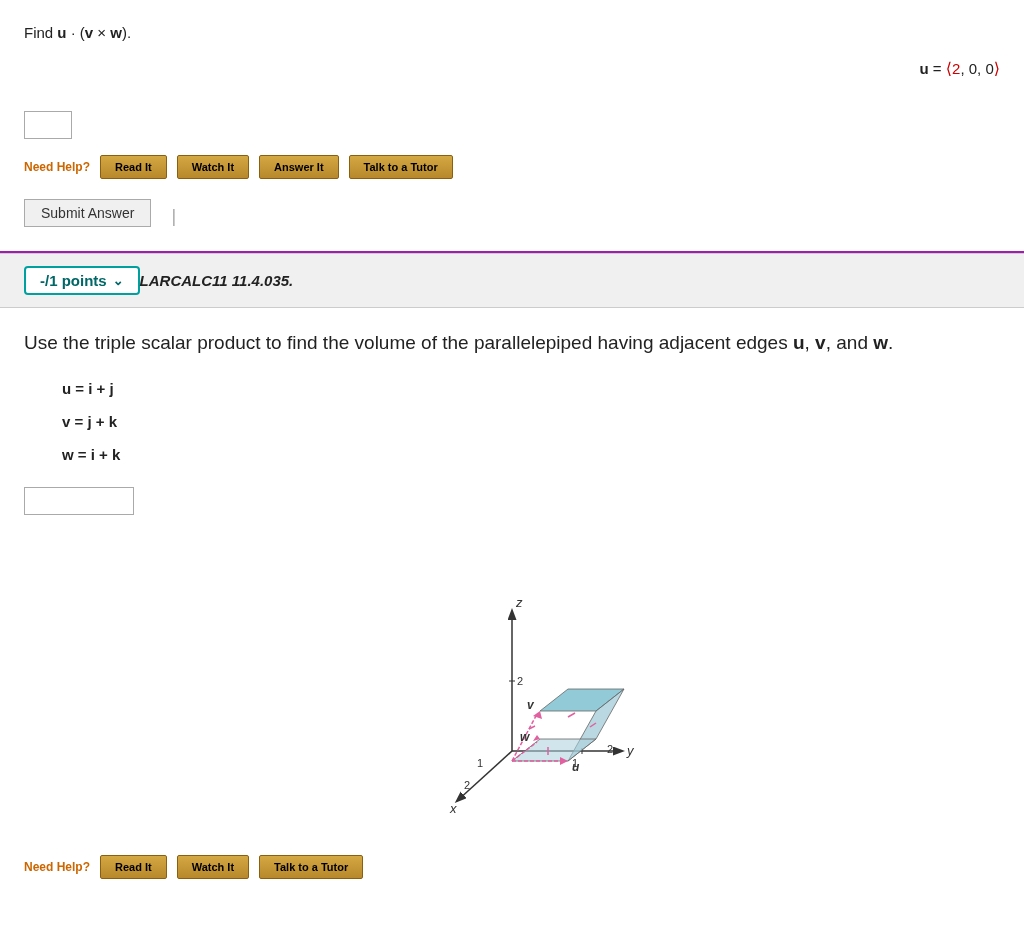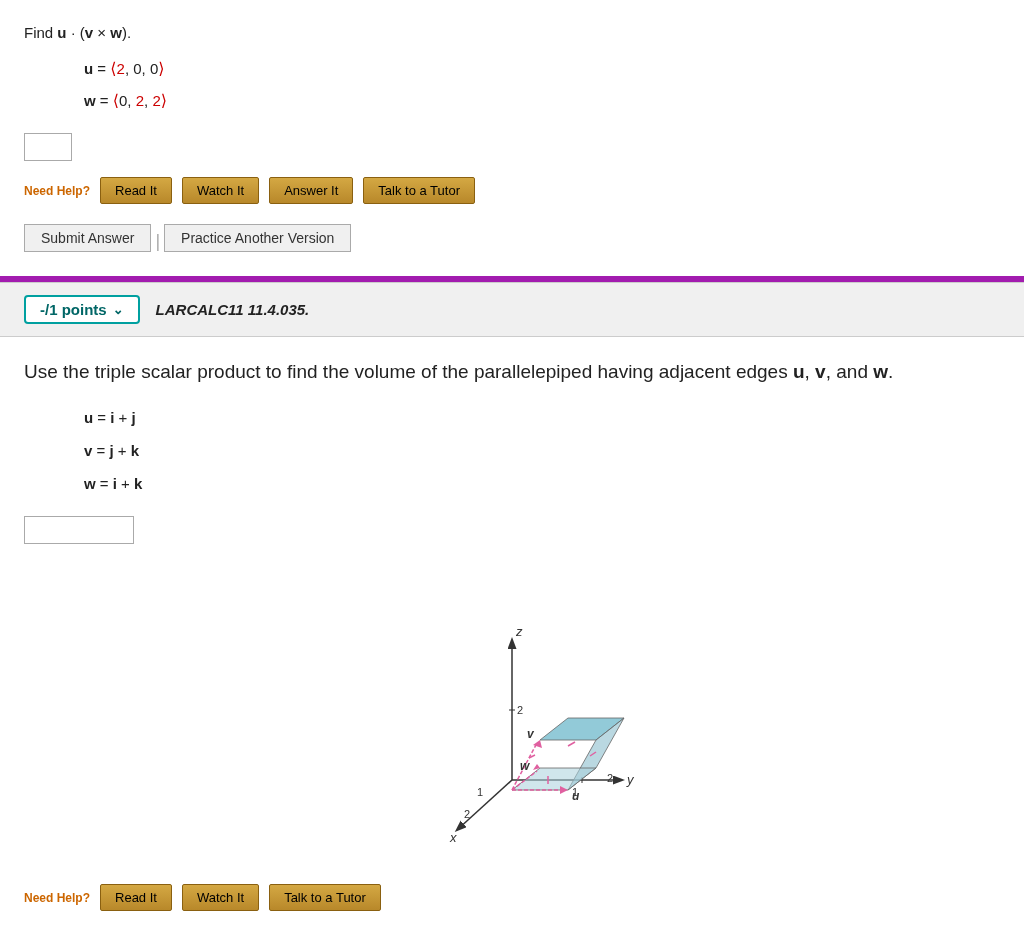--- a/index.html
+++ b/index.html
@@ -9,30 +9,31 @@
       background: #fff;
       color: #222;
     }
     .page-container {
       max-width: 1024px;
       background: #fff;
     }
     
     .problem-section {
       padding: 24px 24px 16px 24px;
-      border-bottom: 6px solid #a21caf;
+      border-bottom: 2px solid #a21caf;
     }
     .problem-text {
       font-size: 15px;
       margin-bottom: 12px;
     }
     .vectors {
       margin-left: 60px;
-      margin-bottom: 16px;
+      margin-bottom: 26px;
       line-height: 2;
+      text-align: right;
     }
     .vec-line {
       display: block;
       font-size: 15px;
     }
     .bold-var { font-weight: bold; }
     .angle-bracket { color: #cc0000; font-size: 16px; }
     .red-num { color: #cc0000; }
     .answer-box {
       width: 48px;
@@ -55,49 +56,48 @@
     }
     .need-help-label {
       color: #cc6600;
       font-weight: bold;
       font-size: 12px;
     }
     .help-btn {
       background: linear-gradient(to bottom, #d4a843, #b8882a);
       border: 1px solid #8a6010;
       color: #000;
-      font-size: 13px;
-      font-weight: normal;
+      font-size: 11px;
+      font-weight: bold;
       padding: 5px 14px;
       cursor: pointer;
       border-radius: 2px;
     }
     .submit-row {
       display: flex;
       align-items: flex-end;
-      gap: 0;
+      gap: 16px;
       margin-bottom: 8px;
     }
     .submit-btn {
       background: #f0f0f0;
       border: 1px solid #aaa;
       font-size: 14px;
       padding: 5px 16px;
       cursor: pointer;
       color: #333;
     }
     
     .problem2-header {
       background: #f0f0f0;
       border-top: 1px solid #ccc;
       border-bottom: 1px solid #ccc;
       padding: 12px 24px;
       display: flex;
       align-items: center;
-      gap: 16px;
     }
     .points-badge {
       border: 2px solid #00a0a0;
       border-radius: 4px;
       padding: 4px 14px;
       font-size: 15px;
       color: #006666;
       font-weight: bold;
       display: flex;
       align-items: center;
@@ -117,23 +117,24 @@
     
     .problem2-section {
       padding: 20px 24px 16px 24px;
     }
     .problem2-text {
       font-size: 19px;
       margin-bottom: 14px;
       line-height: 1.6;
     }
     .vectors2 {
-      margin-left: 60px;
+      margin-left: 38px;
       margin-bottom: 16px;
       line-height: 2.2;
+      font-weight: bold;
     }
     .vec2-line {
       display: block;
       font-size: 15px;
     }
     .answer-box2 {
       width: 110px;
       height: 28px;
       margin-bottom: 20px;
     }
@@ -159,39 +160,35 @@
 
 <div class="page-container">
 
   <div class="problem-section">
     <div class="problem-text">
       Find <strong>u</strong> · (<strong>v</strong> × <strong>w</strong>).
     </div>
     <div class="vectors">
       <span class="vec-line">
         <span class="bold-var">u</span> = <span class="angle-bracket">⟨</span><span class="red-num">2</span>, 0, 0<span class="angle-bracket">⟩</span>
-      </span>
-      <span class="vec-line">
-        <span class="bold-var">w</span> = <span class="angle-bracket">⟨</span>0, <span class="red-num">2</span>, <span class="red-num">2</span><span class="angle-bracket">⟩</span>
       </span>
     </div>
     <div>
       <input type="text" class="answer-box" style="width: 48px;">
     </div>
     <div class="need-help-row">
       <span class="need-help-label">Need Help?</span>
       <button class="help-btn">Read It</button>
       <button class="help-btn">Watch It</button>
       <button class="help-btn">Answer It</button>
       <button class="help-btn">Talk to a Tutor</button>
     </div>
     <div class="submit-row">
       <button class="submit-btn">Submit Answer</button>
       <span style="color:#aaa; font-size:18px; margin: 0 4px;">|</span>
-      <button class="submit-btn">Practice Another Version</button>
     </div>
   </div>
 
   <div class="problem2-header">
     <div class="points-badge">
       <span>-/1 points</span>
       <span class="chevron-icon">⌄</span>
     </div>
     <span class="problem-id">LARCALC11 11.4.035.</span>
   </div>

